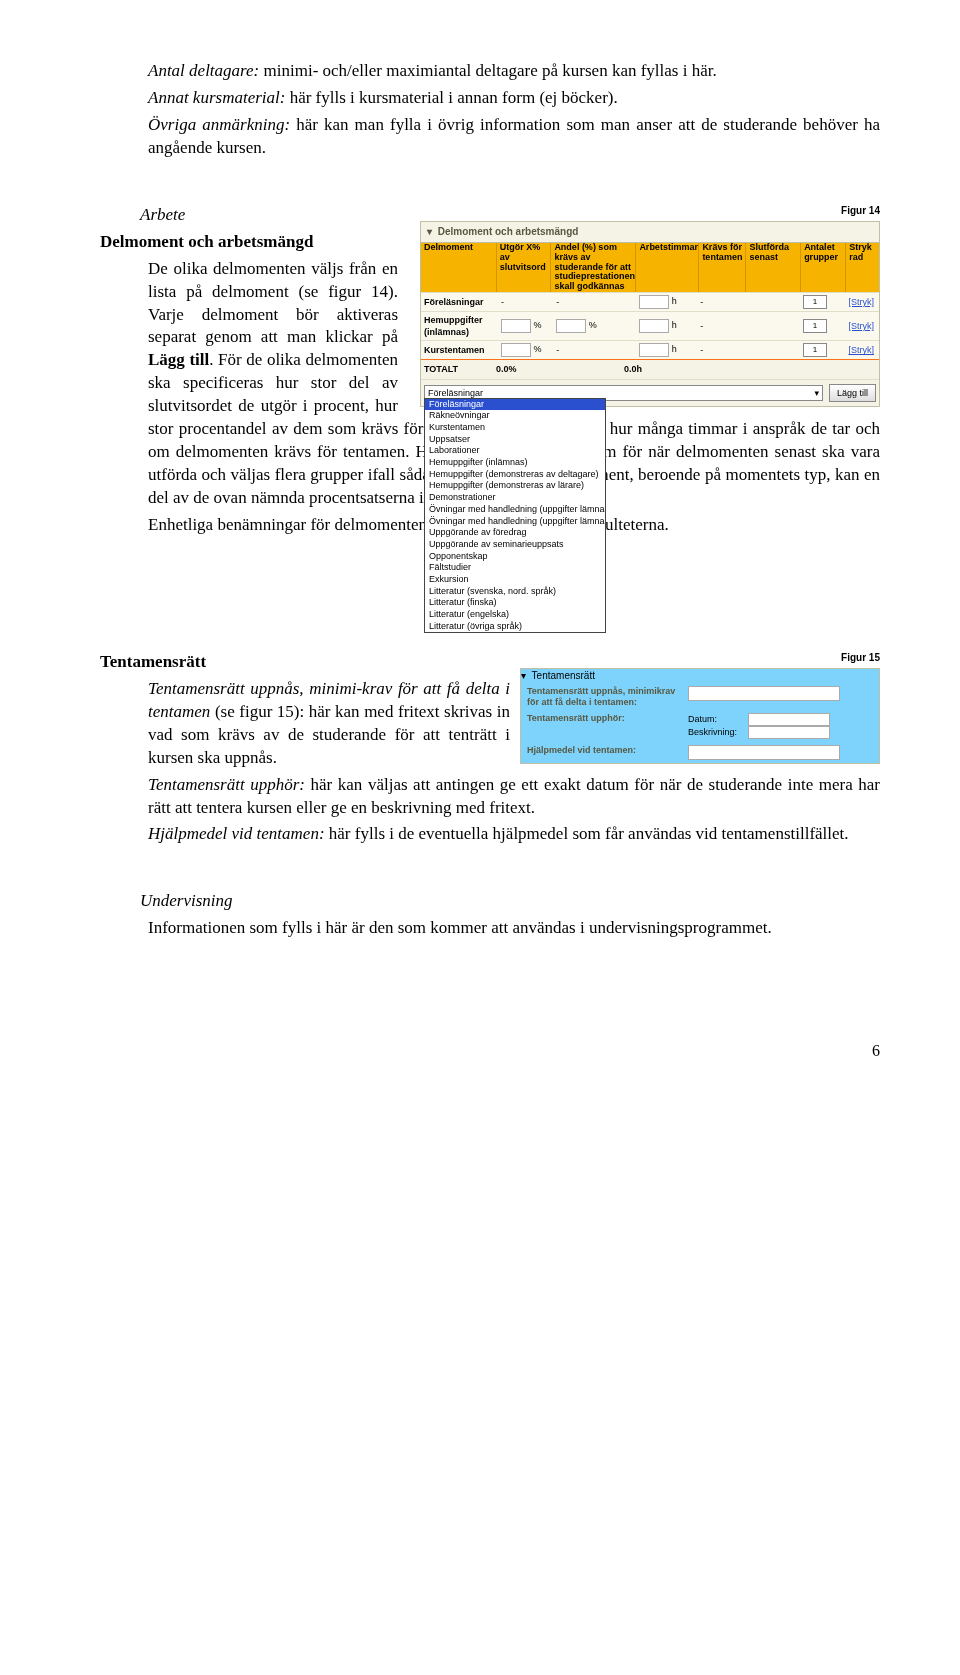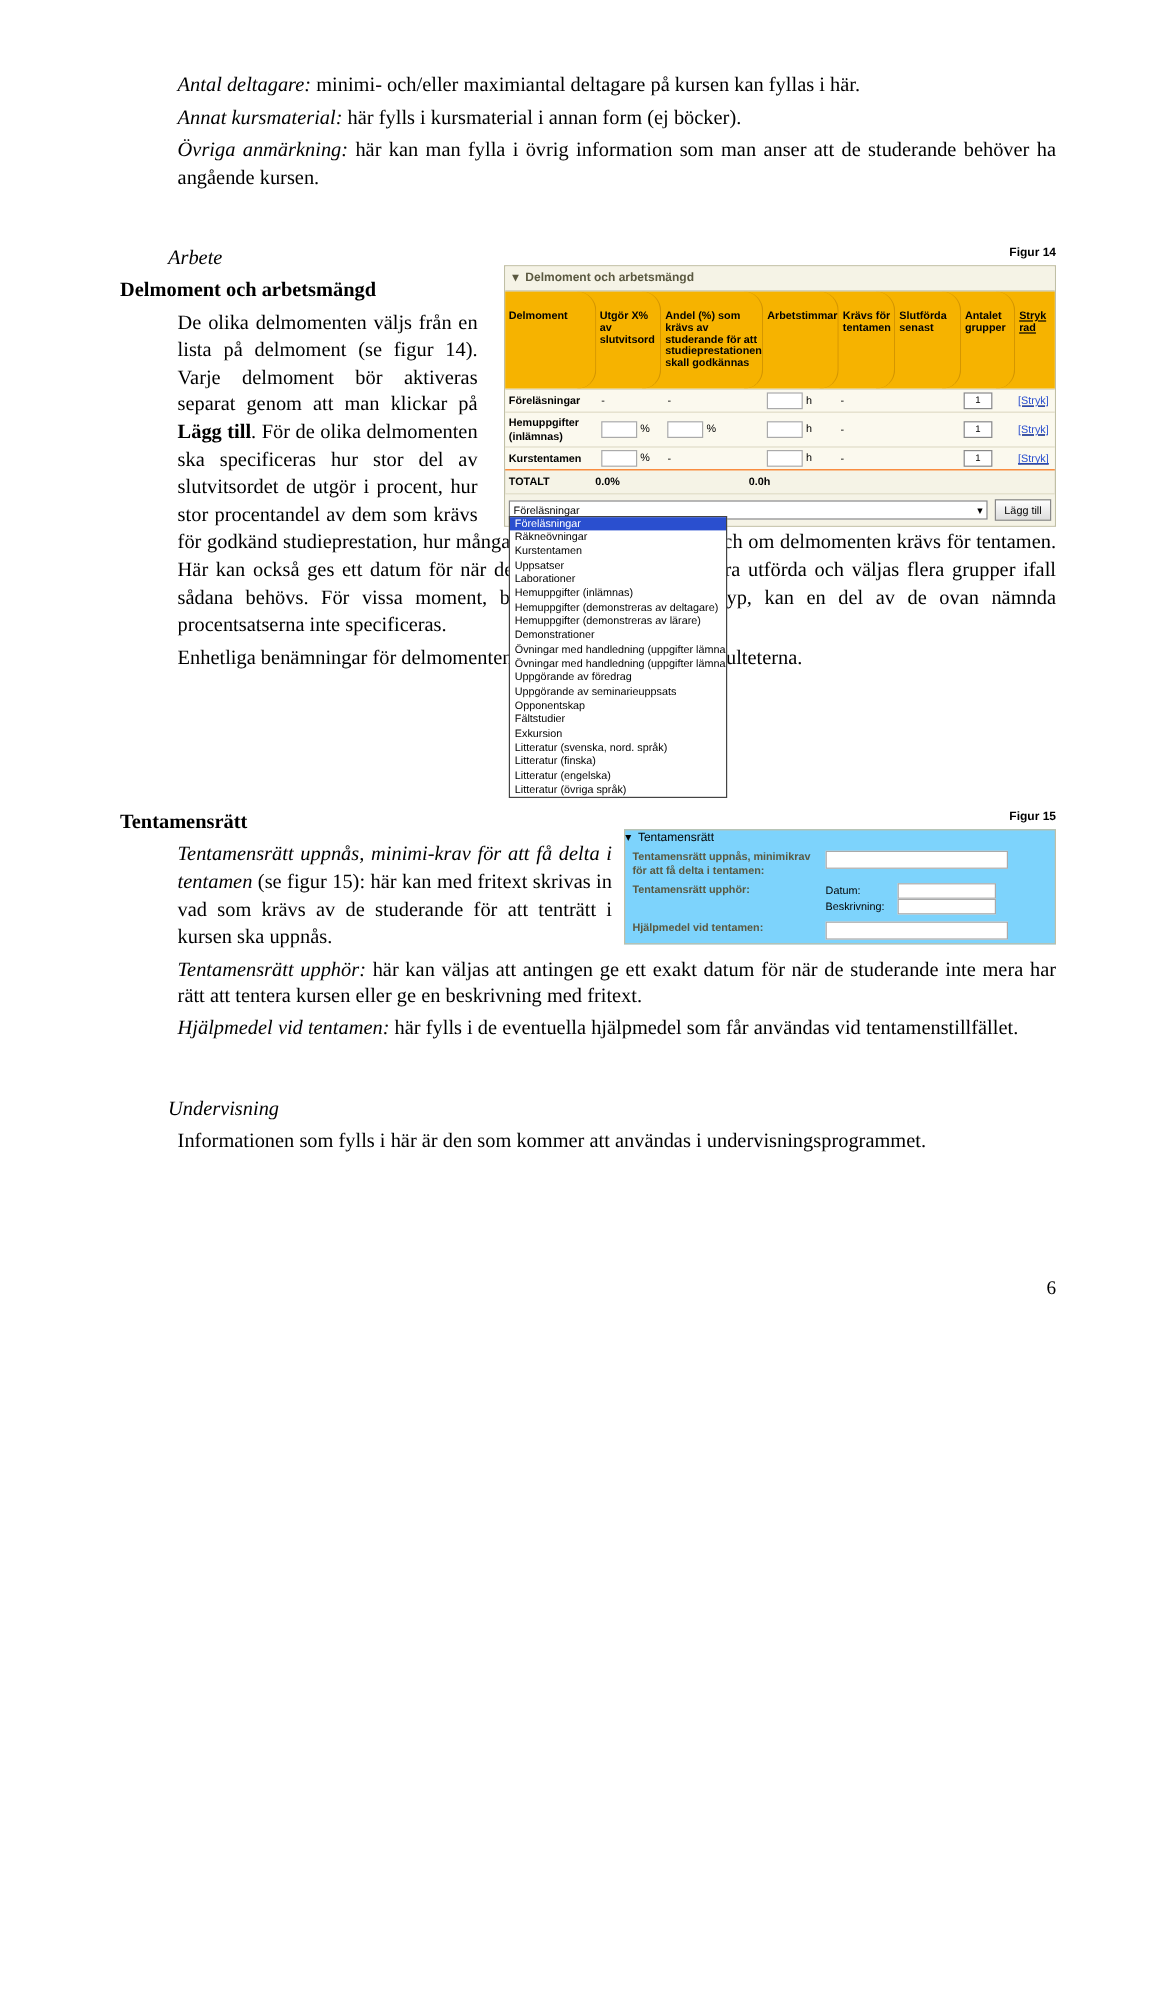--- a/index.html
+++ b/index.html
@@ -46,34 +46,33 @@
     color: #5a5840;
   }
   .wrap-block-14 .figure .table-head {
     background: #f6b300;
     color: #000;
     display: flex;
     font-weight: bold;
     font-size: 9px;
   }
   .wrap-block-14 .figure .table-head > div {
-    padding: 16px 3px;
+    padding: 0 3px;
     border-right: 1px solid #d49600;
     line-height: 1.1;
-    border-radius: 16px;
   }
   .wrap-block-14 .figure .table-head > div:last-child { border-right: none; }
   .col-del { width: 72px; }
   .col-utg { width: 50px; }
   .col-and { width: 78px; }
   .col-arb { width: 56px; }
   .col-kra { width: 42px; }
   .col-slu { width: 50px; }
   .col-ant { width: 40px; }
-  .col-str { width: 28px; text-decoration: underline; }
+  .col-str { width: 28px; }
   .wrap-block-14 .figure .row {
     display: flex;
     align-items: center;
     border-top: 1px solid #e0ddc8;
     background: #fbf9ee;
     font-size: 9px;
   }
   .wrap-block-14 .figure .row > div {
     padding: 2px 3px;
   }

